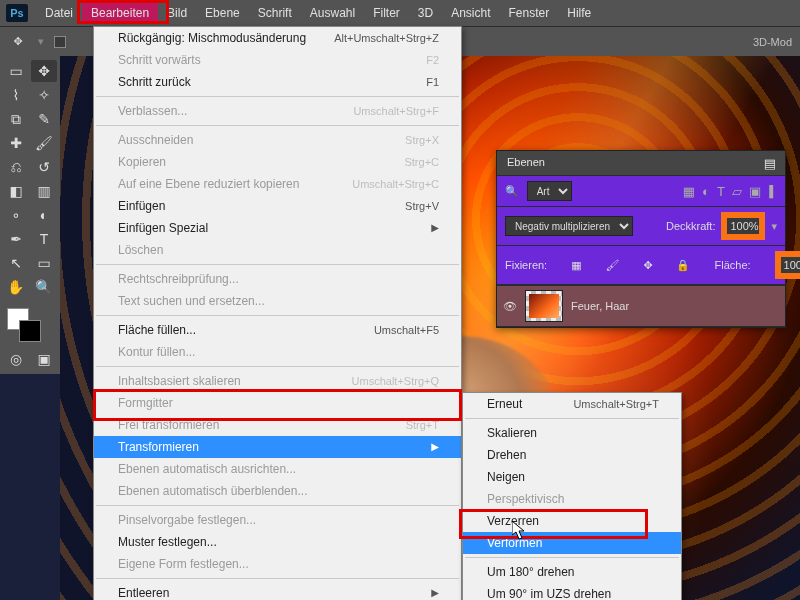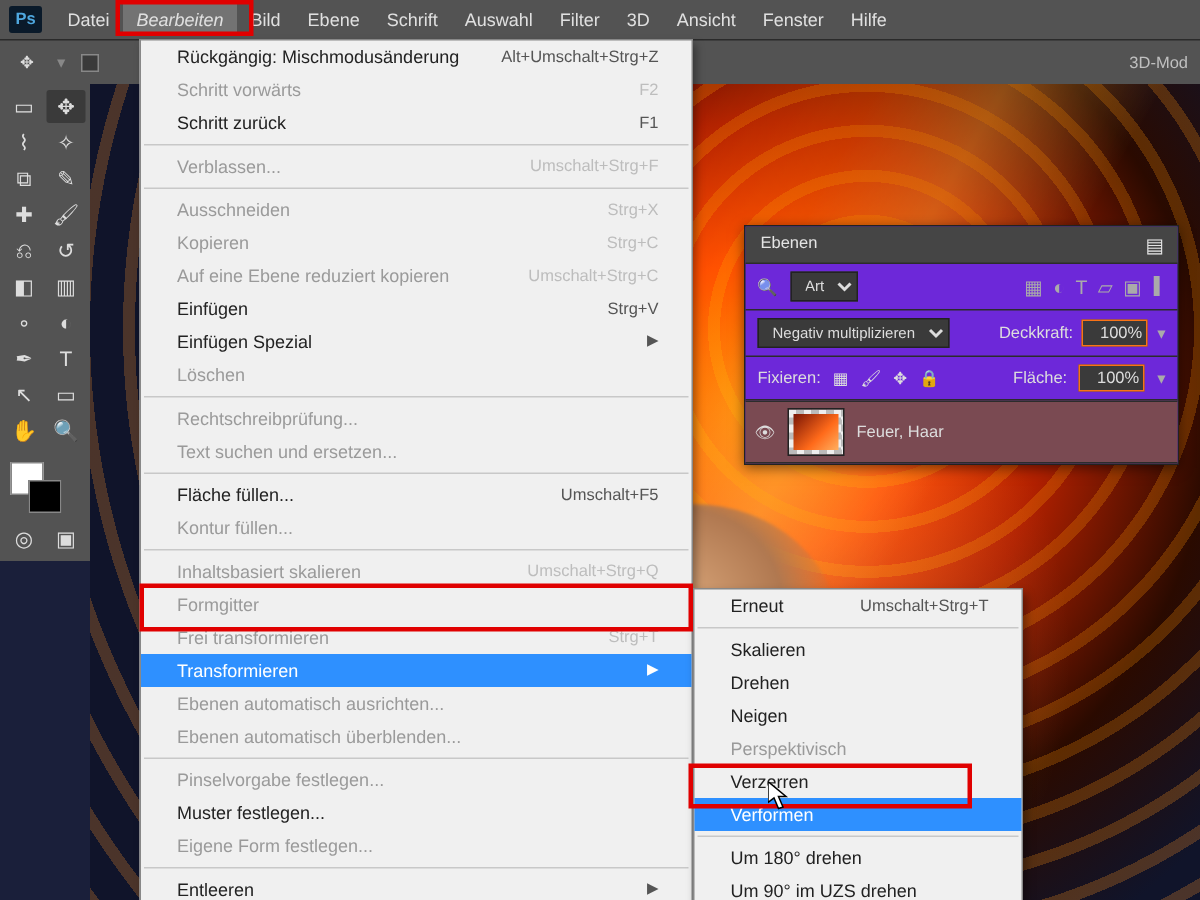--- a/index.html
+++ b/index.html
@@ -2,21 +2,21 @@
 <html><head>
 <meta charset="utf-8">
 <style>
 * { margin:0; padding:0; box-sizing:border-box; font-family:"Segoe UI",Tahoma,sans-serif; -webkit-font-smoothing:antialiased; }
 body { width:800px; height:600px; overflow:hidden; background:#1a1f3a; position:relative; }
 
 
 .menubar { height:26px; background:#535353; display:flex; align-items:center; padding:0 6px; font-size:12px; color:#e0e0e0; position:relative; z-index:10; }
 .menubar .ps-logo { width:22px; height:18px; background:#0a1a2a; color:#4fa8e0; font-weight:bold; font-size:11px; display:flex; align-items:center; justify-content:center; border-radius:2px; margin-right:8px; }
 .menubar .menuitem { padding:4px 9px; cursor:pointer; }
-.menubar .menuitem.active { background:#737373;font-style:italic; }
+.menubar .menuitem.active { background:#be185d; }
 .highlight-red { border:3px solid #e00000; position:absolute; pointer-events:none; z-index:50; }
 
 
 .optbar { height:30px; background:#535353; border-top:1px solid #2a2a2a; display:flex; align-items:center; padding:0 8px; gap:10px; font-size:11px; color:#c0c0c0; position:relative; z-index:5; }
 .optbar .moveicon { width:20px; height:20px; display:flex; align-items:center; justify-content:center; color:#ddd; }
 .optbar .chk { width:12px; height:12px; border:1px solid #888; background:#3a3a3a; }
 
 
 .canvas { position:absolute; left:60px; top:56px; right:0; bottom:0;
   background:
@@ -51,22 +51,22 @@
 .menu .sc { color:#555; font-size:11px; margin-left:28px; }
 .menu .row.disabled .sc { color:#bdbdbd; }
 
 
 .panel { position:absolute; right:14px; top:150px; width:290px; background:#6d28d9; border:1px solid #222; z-index:8; font-size:11px; color:#ddd; box-shadow:0 2px 8px rgba(0,0,0,.5); }
 .panel .tab { background:#454545; padding:5px 10px 4px; font-size:11px; color:#e4e4e4; display:flex; justify-content:space-between; border-bottom:1px solid #2c2c2c; }
 .panel .searchrow { display:flex; align-items:center; padding:5px 8px; gap:8px; border-bottom:1px solid #2c2c2c; }
 .panel select,.panel .sel { background:#3a3a3a; border:1px solid #222; color:#ddd; font-size:10px; padding:2px 5px; height:20px; }
 .panel .iconset { display:flex; gap:7px; margin-left:auto; color:#aaa; font-size:13px; }
 .panel .blendrow { display:flex; align-items:center; padding:5px 8px; gap:6px; border-bottom:1px solid #2c2c2c; }
-.panel .numbox { width:44px; background:#3a3a3a; border:1px solid #f97316; color:#ddd; text-align:right; padding:2px 3px; }
-.panel .lockrow { display:flex; align-items:center; padding:5px 8px; gap:8px; border-bottom:1px solid #2c2c2c; }
+.panel .numbox { width:44px; background:#3a3a3a; border:6px solid #f97316; color:#ddd; text-align:right; padding:2px 3px; }
+.panel .lockrow { display:flex; align-items:center; padding:5px 8px; gap:24px; border-bottom:1px solid #2c2c2c; }
 .panel .layers { background:#3a3a3a; }
 .panel .layer { display:flex; align-items:center; padding:4px 6px; gap:8px; background:#7a4a52; border-top:1px solid #2c2c2c; border-bottom:1px solid #2c2c2c; }
 .panel .eye { width:14px; color:#ddd; }
 .panel .thumb { width:38px; height:32px; background:repeating-conic-gradient(#bbb 0 25%, #eee 0 50%) 0 0/10px 10px; border:1px solid #222; position:relative; }
 .panel .thumb::after { content:""; position:absolute; inset:3px; background:linear-gradient(135deg,#7a1505,#ff6a1a 60%,#ffb060); }
 .menuicon { letter-spacing:-1px; font-size:13px; }
 .cursor { position:absolute; z-index:60; pointer-events:none; }
 </style>
 </head>
 <body>

